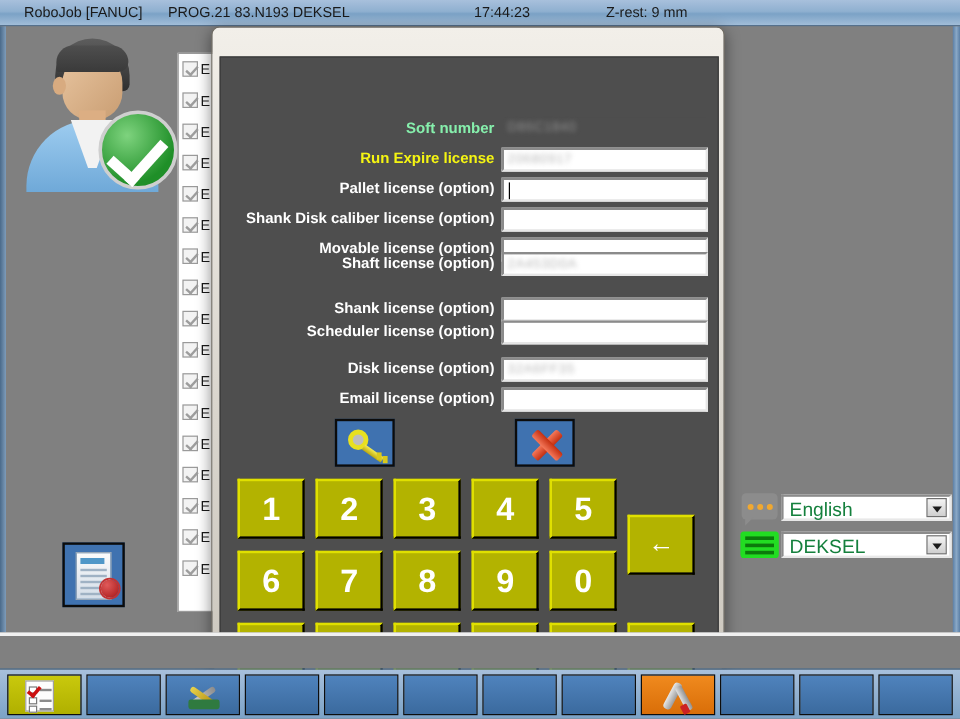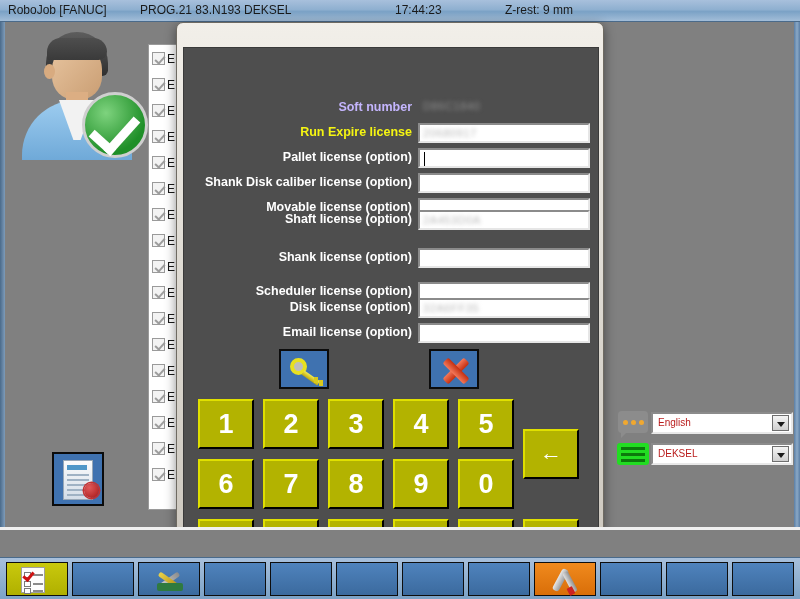--- a/index.html
+++ b/index.html
@@ -15,21 +15,21 @@
   
   #topbar {
     position: absolute; left: 0; top: 0; width: 800px; height: 22px;
     background: linear-gradient(to bottom, #a8c0dc 0%, #8fb0d0 45%, #7ba2c6 55%, #a2bdd8 100%);
     border-bottom: 1px solid #4a6a8a;
     color: #1a1a1a; font-size: 12px;
   }
   #topbar span {
     position: absolute; top: 3px; white-space: nowrap;
   }
-  .tb-app   { left: 8px; }
+  .tb-app   { left: 20px; }
   .tb-prog  { left: 140px; }
   .tb-time  { left: 395px; }
   .tb-zrest { left: 505px; }
 
   
   #desktop {
     position: absolute; left: 0; top: 22px; width: 800px; height: 505px;
     background: #808080;
   }
   #rightedge {
@@ -144,21 +144,21 @@
     box-shadow: 0 0 0 1.5px #c23232;
   }
 
   
   #dd-lang  { position: absolute; left: 651px; top: 412px; width: 142px; height: 22px; }
   #dd-kbd   { position: absolute; left: 651px; top: 443px; width: 142px; height: 22px; }
   .ddbox {
     width: 100%; height: 100%;
     background: #ffffff; border: 2px solid;
     border-color: #8b8b8b #e8e8e8 #e8e8e8 #8b8b8b;
-    font-size: 10px; color: #b91c1c; padding: 3px 0 0 5px;
+    font-size: 16px; color: #15803d; padding: 3px 0 0 5px;
     position: relative;
   }
   .ddarrow {
     position: absolute; right: 2px; top: 1px; width: 17px; height: 16px;
     background: linear-gradient(to bottom, #f4f4f4, #cfcfcf);
     border: 1px solid #6f6f6f;
   }
   .ddarrow::after {
     content: ""; position: absolute; left: 4px; top: 6px;
     border-left: 4px solid transparent; border-right: 4px solid transparent;
@@ -398,21 +398,21 @@
   <div class="ddbox"><span>DEKSEL</span>
     <div class="ddarrow"></div>
   </div>
 </div>
 
 <div id="dialog">
 
   <div id="dlg-body">
     <div id="form-area">
         <div class="frow" style="top: 50px;">
-          <div class="flabel" style="color: #c4b5fd; text-align: center;">Soft number</div>
+          <div class="flabel" style="color: #86efac; text-align: center;">Soft number</div>
           <div class="finput readonly"><span class="blurred">D86C1840</span></div>
         </div>
         <div class="frow" style="top: 75px;">
           <div class="flabel" style="color: rgb(245, 245, 18);">Run Expire license</div>
           <div class="finput"><span class="blurred">20680917</span></div>
         </div>
         <div class="frow" style="top: 100px;">
           <div class="flabel" style="color: rgb(255, 255, 255);">Pallet license (option)</div>
           <div class="finput">
             <span class="caret"></span>
@@ -427,21 +427,21 @@
           <div class="finput"></div>
         </div>
         <div class="frow" style="top: 162px;">
           <div class="flabel" style="color: rgb(255, 255, 255);">Shaft  license (option)</div>
           <div class="finput"><span class="blurred">2A453D0A</span></div>
         </div>
         <div class="frow" style="top: 200px;">
           <div class="flabel" style="color: rgb(255, 255, 255); margin-left: 15px;">Shank license (option)</div>
           <div class="finput"></div>
         </div>
-        <div class="frow" style="top: 234px; text-decoration: underline;">
+        <div class="frow" style="top: 219px; text-decoration: underline;">
           <div class="flabel" style="color: rgb(255, 255, 255);">Scheduler  license (option)</div>
           <div class="finput"></div>
         </div>
         <div class="frow" style="top: 250px;">
           <div class="flabel" style="color: rgb(255, 255, 255);">Disk  license (option)</div>
           <div class="finput"><span class="blurred">32A6FF35</span></div>
         </div>
         <div class="frow" style="top: 275px;">
           <div class="flabel" style="color: rgb(255, 255, 255);">Email license (option)</div>
           <div class="finput"></div>

